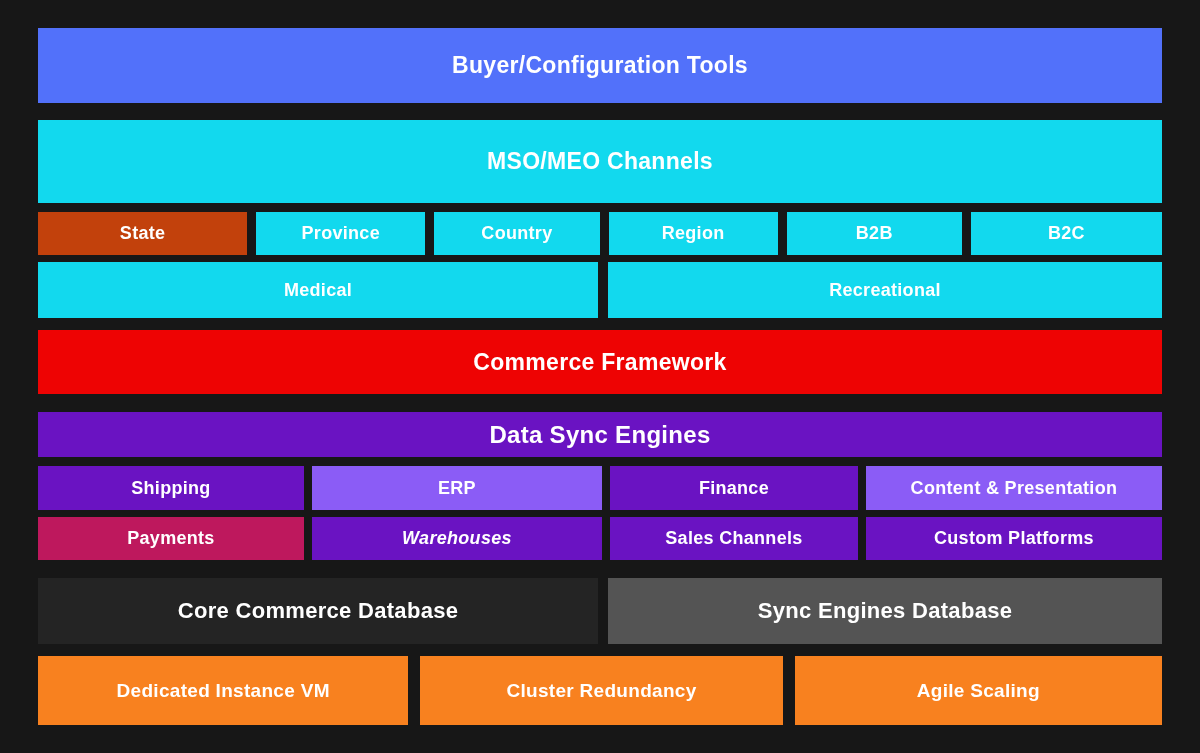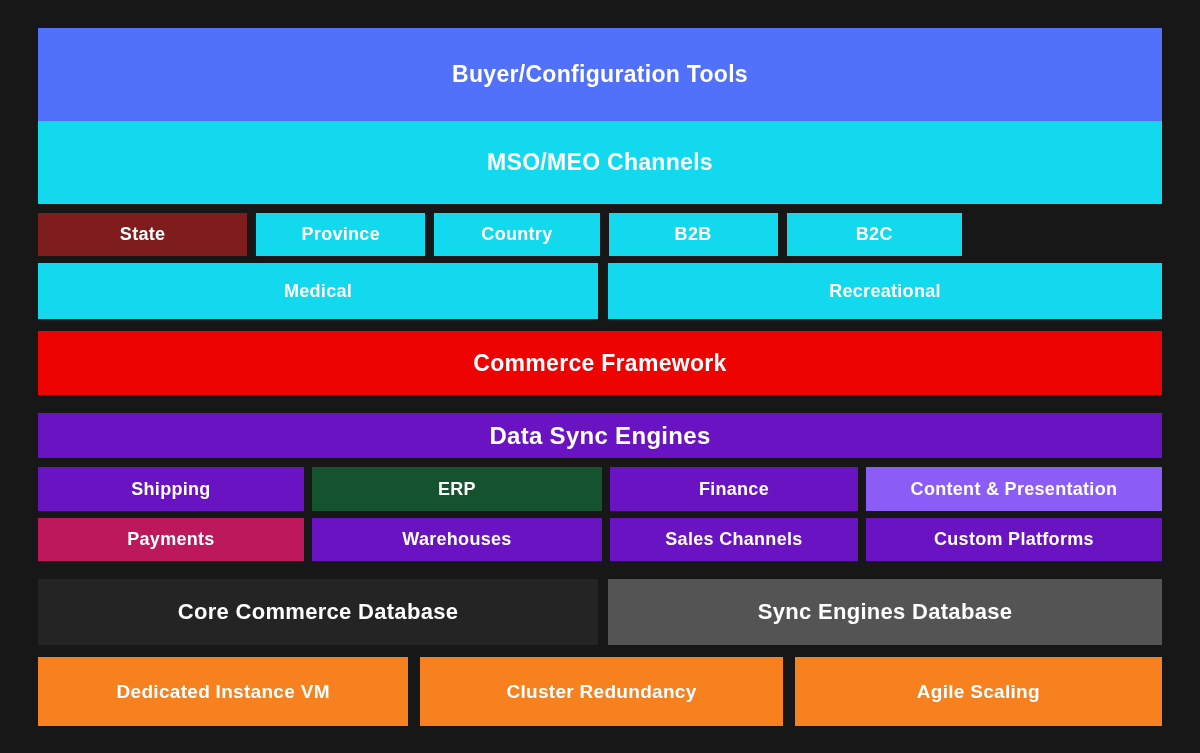--- a/index.html
+++ b/index.html
@@ -23,21 +23,21 @@
     justify-content: center;
     text-align: center;
     color: #ffffff;
     font-weight: 700;
     letter-spacing: 0.3px;
     box-sizing: border-box;
   }
   .row { display: grid; }
 
   
-  .row-buyer    { height: 93px; margin-bottom: 0; }
+  .row-buyer    { height: 75px; margin-bottom: 17px; }
   .row-mso      { height: 83px; margin-bottom: 9px; }
   .row-channels { height: 43px; margin-bottom: 7px;
                   grid-template-columns: 209fr 169fr 165fr 169fr 175fr 191fr; gap: 9px; }
   .row-markets  { height: 56px; margin-bottom: 12px;
                   grid-template-columns: 560fr 554fr; gap: 10px; }
   .row-commerce { height: 64px; margin-bottom: 18px; }
   .row-datasync { height: 45px; margin-bottom: 9px; }
   .row-sync     { grid-template-columns: 264fr 288fr 246fr 294fr; gap: 8px; }
   .row-sync1    { height: 44px; margin-bottom: 7px; }
   .row-sync2    { height: 43px; margin-bottom: 18px; }
@@ -57,46 +57,47 @@
 </head>
 <body>
 
 <div class="canvas">
 
   <div class="box row-buyer fs23" style="background: rgb(82, 113, 250);">Buyer/Configuration Tools</div>
 
   <div class="box row-mso fs23" style="background: rgb(18, 217, 238);">MSO/MEO Channels</div>
 
   <div class="row row-channels">
-    <div class="box fs18" style="background: #7f1d1d;">State</div>
+    <div class="box fs18" style="background: #c2410c;">State</div>
     <div class="box fs18" style="background: rgb(18, 217, 238);">Province</div>
     <div class="box fs18" style="background: rgb(18, 217, 238);">Country</div>
+    <div class="box fs18" style="background: rgb(18, 217, 238);">Region</div>
     <div class="box fs18" style="background: rgb(18, 217, 238);">B2B</div>
     <div class="box fs18" style="background: rgb(18, 217, 238);">B2C</div>
   </div>
 
   <div class="row row-markets">
     <div class="box fs20" style="background: rgb(18, 217, 238);">Medical</div>
     <div class="box fs20" style="background: rgb(18, 217, 238);">Recreational</div>
   </div>
 
   <div class="box row-commerce fs23" style="background: rgb(238, 3, 3);">Commerce Framework</div>
 
   <div class="box row-datasync fs21" style="background: rgb(106, 19, 194);">Data Sync Engines</div>
 
   <div class="row row-sync row-sync1">
     <div class="box fs18" style="background: rgb(106, 19, 194);">Shipping</div>
-    <div class="box fs18" style="background: #14532d; text-align: center;">ERP</div>
+    <div class="box fs18" style="background: #8b5cf6; text-align: center;">ERP</div>
     <div class="box fs18" style="background: rgb(106, 19, 194);">Finance</div>
     <div class="box fs18" style="background: #8b5cf6;">Content &amp; Presentation</div>
   </div>
 
   <div class="row row-sync row-sync2">
     <div class="box fs18" style="background: #be185d;">Payments</div>
-    <div class="box fs18" style="background: rgb(106, 19, 194);">Warehouses</div>
+    <div class="box fs18" style="background: rgb(106, 19, 194); font-style: italic;">Warehouses</div>
     <div class="box fs18" style="background: rgb(106, 19, 194);">Sales Channels</div>
     <div class="box fs18" style="background: rgb(106, 19, 194);">Custom Platforms</div>
   </div>
 
   <div class="row row-db">
     <div class="box fs22" style="background: rgb(36, 36, 36);">Core Commerce Database</div>
     <div class="box fs22" style="background: rgb(84, 84, 84);">Sync Engines Database</div>
   </div>
 
   <div class="row row-infra">

